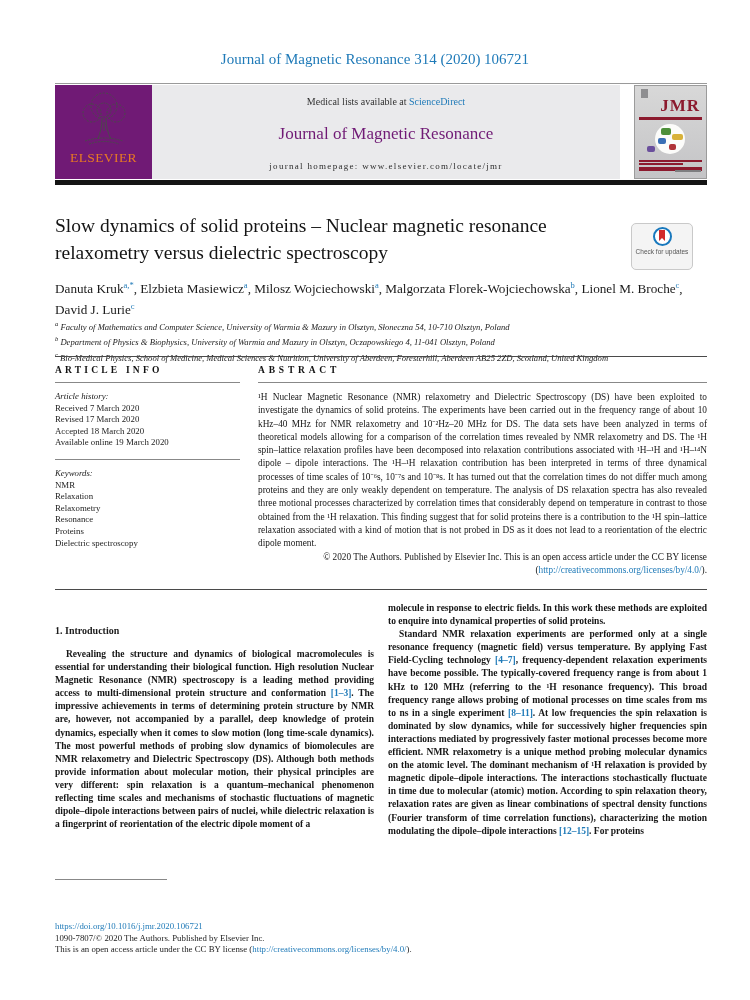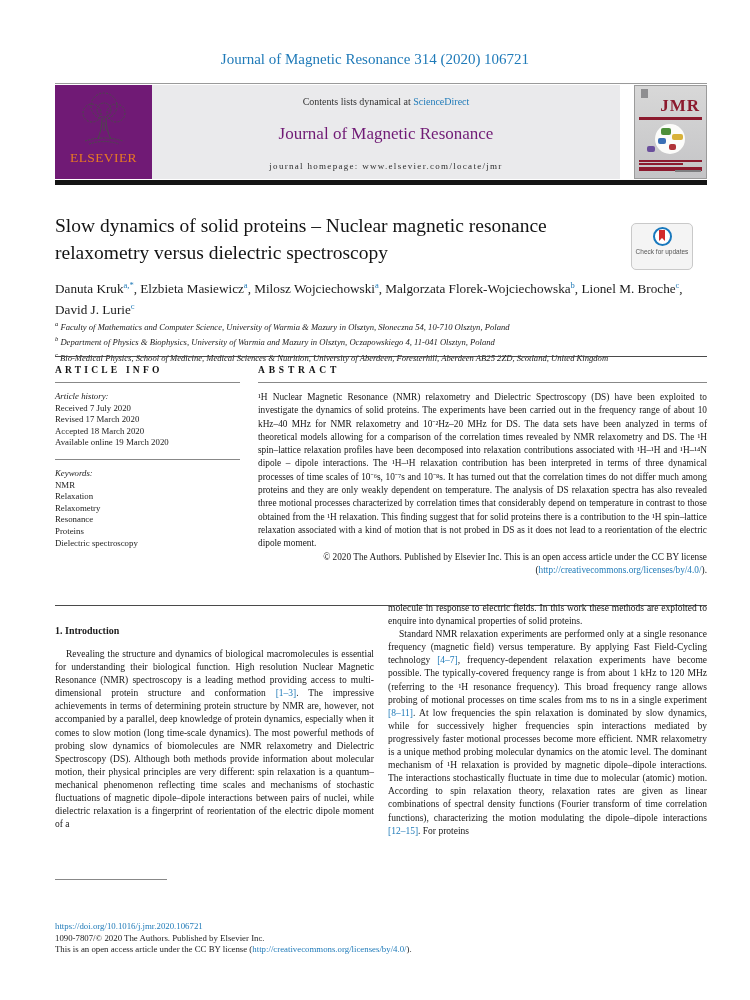--- a/index.html
+++ b/index.html
@@ -40,33 +40,33 @@
   .badge-circle { width:19px; height:19px; border-radius:50%; background:#fff; border:2px solid #1878bd; margin:0 auto; position:relative; }
   .badge-ribbon { position:absolute; left:4.5px; top:1px; width:6px; height:11px; background:#d22a2a; clip-path:polygon(0 0,100% 0,100% 100%,50% 72%,0 100%); }
   .badge-text { font-size:6.5px; line-height:7.5px; color:#555; margin-top:2px; font-family:"Liberation Sans", sans-serif; }
 
   .authors { top:277px; left:55px; width:640px; font-size:13.2px; line-height:17.5px; color:#1a1a1a; }
   .authors .asup { font-size:8.5px; vertical-align:super; color:#1f7ab8; }
   .affiliations { top:318px; left:55px; width:652px; font-size:8.6px; line-height:11.4px; font-style:italic; color:#222; }
   .affiliations .fsup { font-size:6.5px; vertical-align:super; font-style:italic; }
 
   
-  .info-block { top:356px; left:55px; width:652px; border-top:1.5px solid #4a4a4a; border-bottom:1.5px solid #4a4a4a; padding:8px 0 28px 0; display:grid; grid-template-columns:185px 1fr; column-gap:18px; }
+  .info-block { top:356px; left:55px; width:652px; border-top:1.5px solid #4a4a4a; border-bottom:1.5px solid #4a4a4a; padding:8px 0 12px 0; display:grid; grid-template-columns:185px 1fr; column-gap:18px; }
   .col-heading { font-size:9.5px; font-weight:bold; letter-spacing:3.2px; color:#111; padding-bottom:7px; }
   .underrule { border-bottom:1px solid #888; }
   .history-block { font-size:8.8px; line-height:11.6px; padding:8px 0 10px 0; border-bottom:1px solid #888; }
   .kw-block { font-size:8.8px; line-height:11.6px; padding-top:8px; }
   .it { font-style:italic; }
   .abstract-text { font-size:9.3px; line-height:13.3px; text-align:justify; padding-top:8px; color:#161616; }
   .abstract-copy { font-size:9.3px; line-height:13.3px; text-align:right; color:#161616; }
 
   
   .body-grid { top:602px; left:55px; width:652px; display:grid; grid-template-columns:1fr 1fr; column-gap:14px; }
   .sec-heading { font-size:10px; font-weight:bold; margin:23px 0 12px 0; }
-  .bodytext { font-size:9.5px; line-height:13.1px; text-align:justify; color:#161616; }
+  .bodytext { font-size:9.5px; line-height:13.1px; text-align:justify; color:#161616;font-weight:bold; }
   .indent { text-indent:11px; }
 
   
   .footnote { top:879px; left:55px; width:322px; font-size:8.8px; line-height:11.6px; }
   .fn-rule { width:112px; height:1px; background:#888; margin-bottom:5px; }
   .fn-email { padding-left:8px; }
   .bottom-block { top:921px; left:55px; width:460px; font-size:8.8px; line-height:11.6px; }
 </style>
 </head>
 <body>
@@ -84,21 +84,21 @@
         <circle cx="29" cy="21" r="7" stroke-dasharray="1.5 1"></circle>
         <path d="M27 30 C27 38 25 44 23 50 M31 30 C31 38 33 44 36 50"></path>
         <path d="M29 33 L29 42"></path>
         <path d="M10 52 Q29 46 48 52" stroke-dasharray="2 1"></path>
         <path d="M14 55 Q29 50 44 55" stroke-dasharray="2 1"></path>
       </g>
     </svg>
     <div class="elsevier-word">ELSEVIER</div>
   </div>
   <div class="banner-zone">
-    <div class="contents-line"><span>Contents lists dynamical at </span><span class="link">ScienceDirect</span></div>
+    <div class="contents-line"><span>Medical lists available at </span><span class="link">ScienceDirect</span></div>
     <div class="journal-title">Journal of Magnetic Resonance</div>
     <div class="homepage-line">journal homepage: www.elsevier.com/locate/jmr</div>
   </div>
   <div class="cover-gap"></div>
   <div class="cover-zone">
     <div class="cover-glyph"></div>
     <div class="cover-jmr">JMR</div>
     <div class="cover-bar1"></div>
     <div class="cover-art">
       <div class="cover-dot" style="left:16px;top:2px;width:30px;height:30px;background:#fcfcfa;"></div>
@@ -131,21 +131,21 @@
   <div><span class="fsup">a</span><span> Faculty of Mathematics and Computer Science, University of Warmia &amp; Mazury in Olsztyn, Słoneczna 54, 10-710 Olsztyn, Poland</span></div>
   <div><span class="fsup">b</span><span> Department of Physics &amp; Biophysics, University of Warmia and Mazury in Olsztyn, Oczapowskiego 4, 11-041 Olsztyn, Poland</span></div>
   <div><span class="fsup">c</span><span> Bio-Medical Physics, School of Medicine, Medical Sciences &amp; Nutrition, University of Aberdeen, Foresterhill, Aberdeen AB25 2ZD, Scotland, United Kingdom</span></div>
 </div>
 
 <div class="abs-block info-block">
   <div>
     <div class="col-heading underrule" style="letter-spacing:3.2px;">ARTICLE INFO</div>
     <div class="history-block">
       <div class="it">Article history:</div>
-      <div>Received 7 July 2020</div>
+      <div>Received 7 March 2020</div>
       <div>Revised 17 March 2020</div>
       <div>Accepted 18 March 2020</div>
       <div>Available online 19 March 2020</div>
     </div>
     <div class="kw-block">
       <div class="it">Keywords:</div>
       <div>NMR</div>
       <div>Relaxation</div>
       <div>Relaxometry</div>
       <div>Resonance</div>

